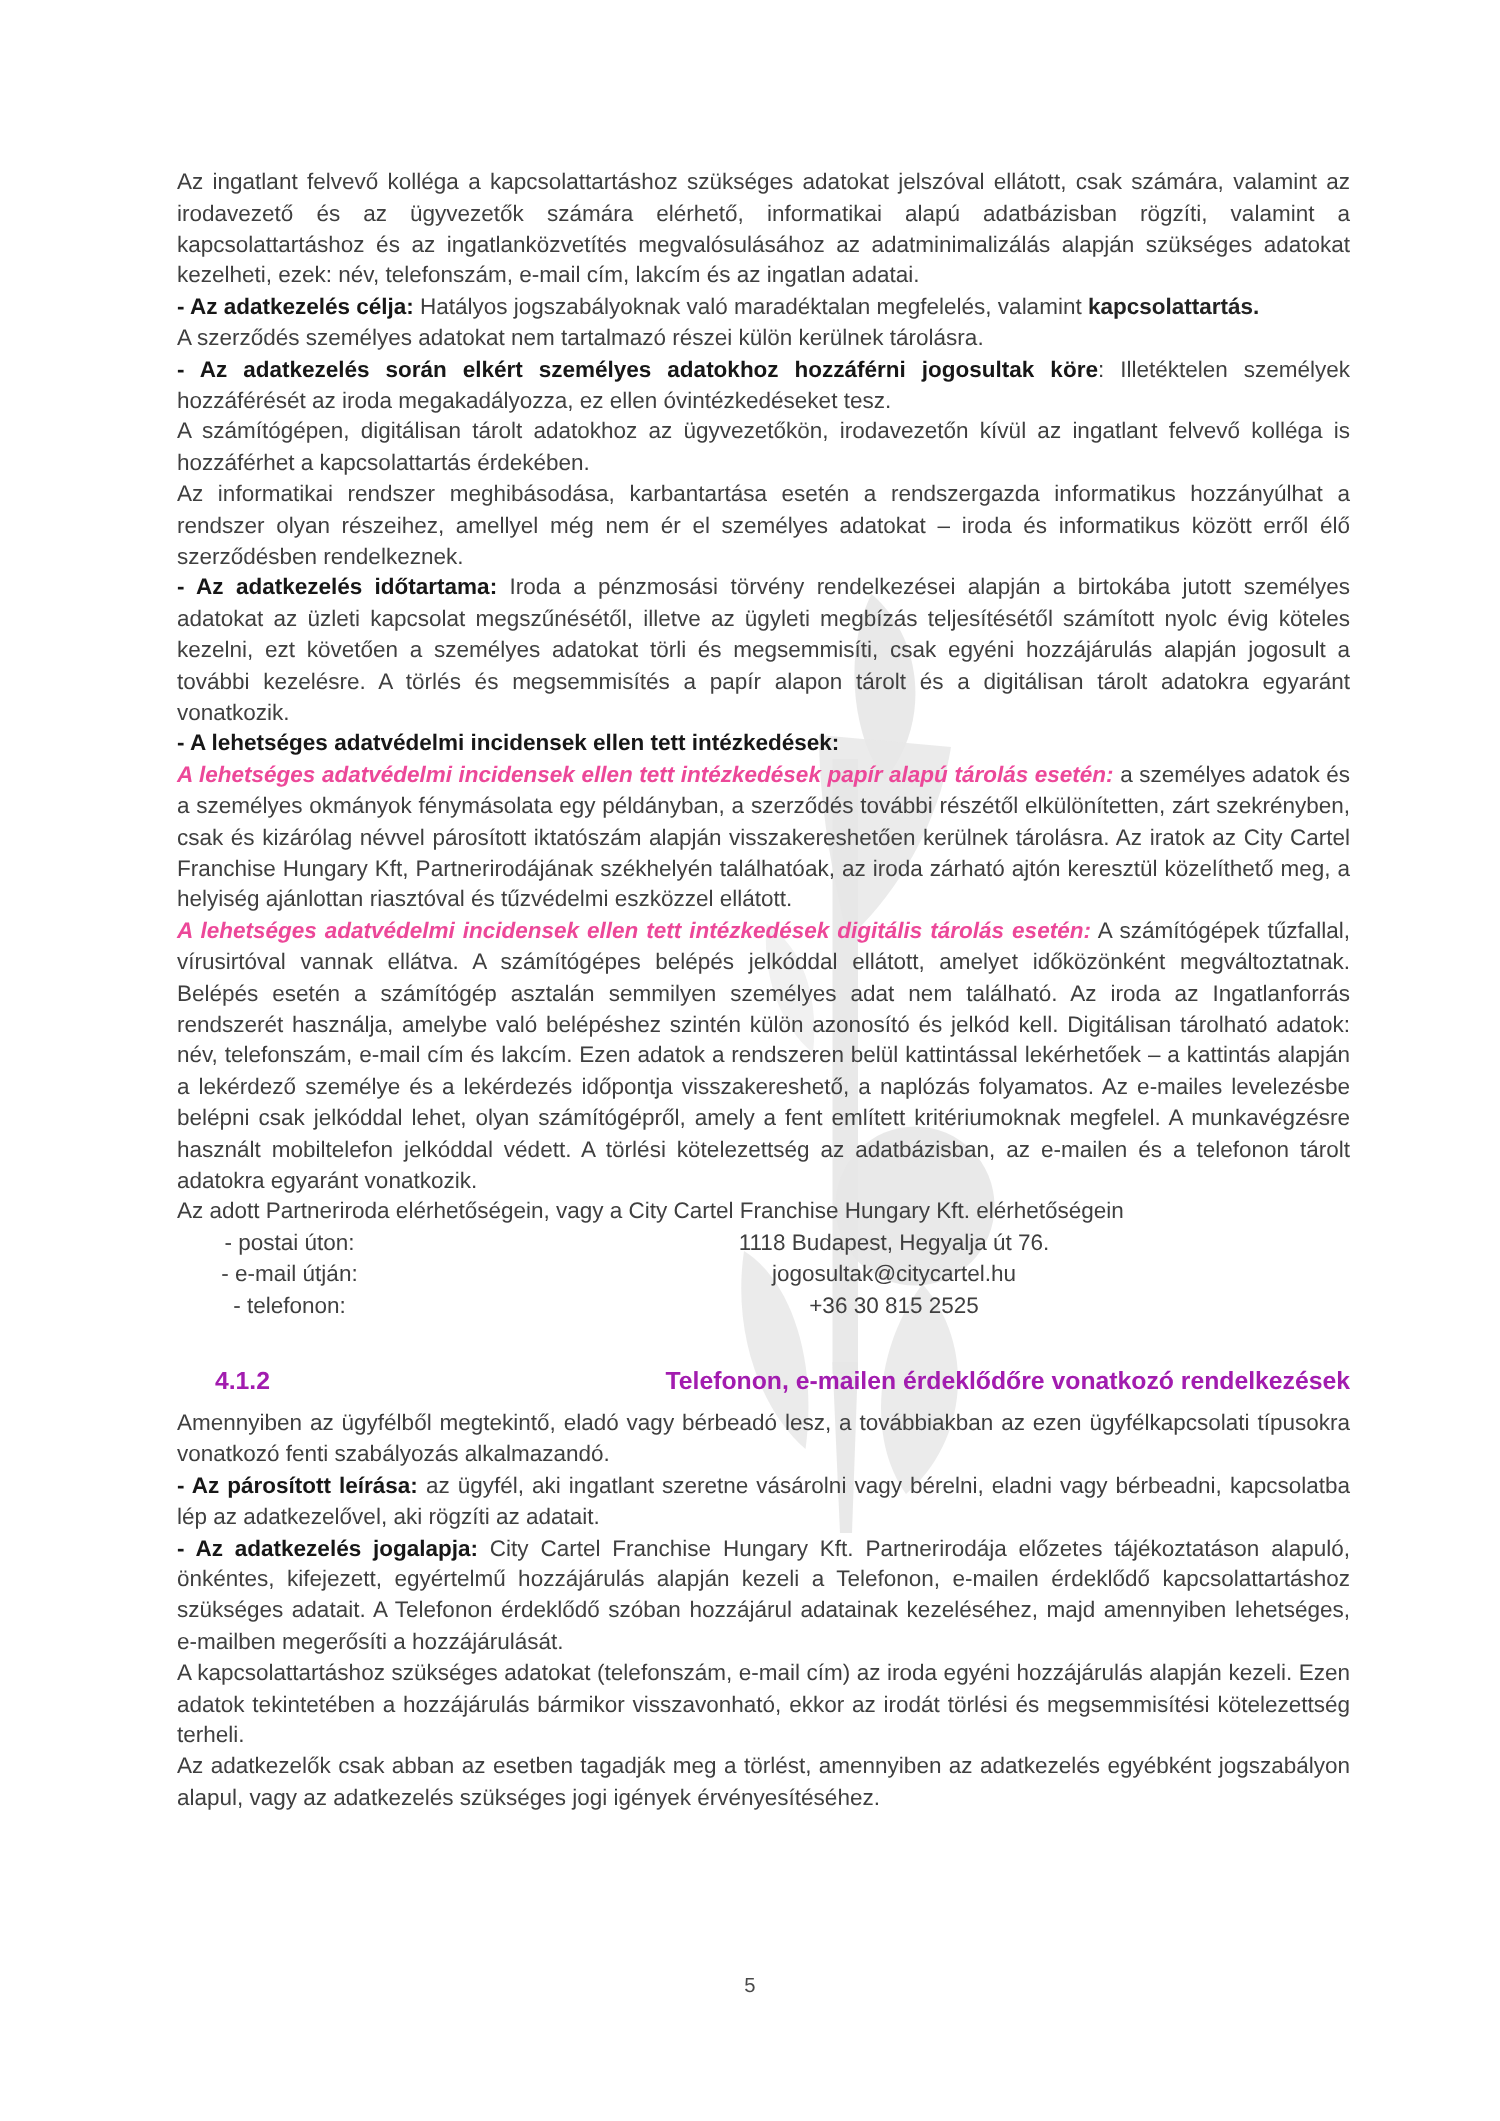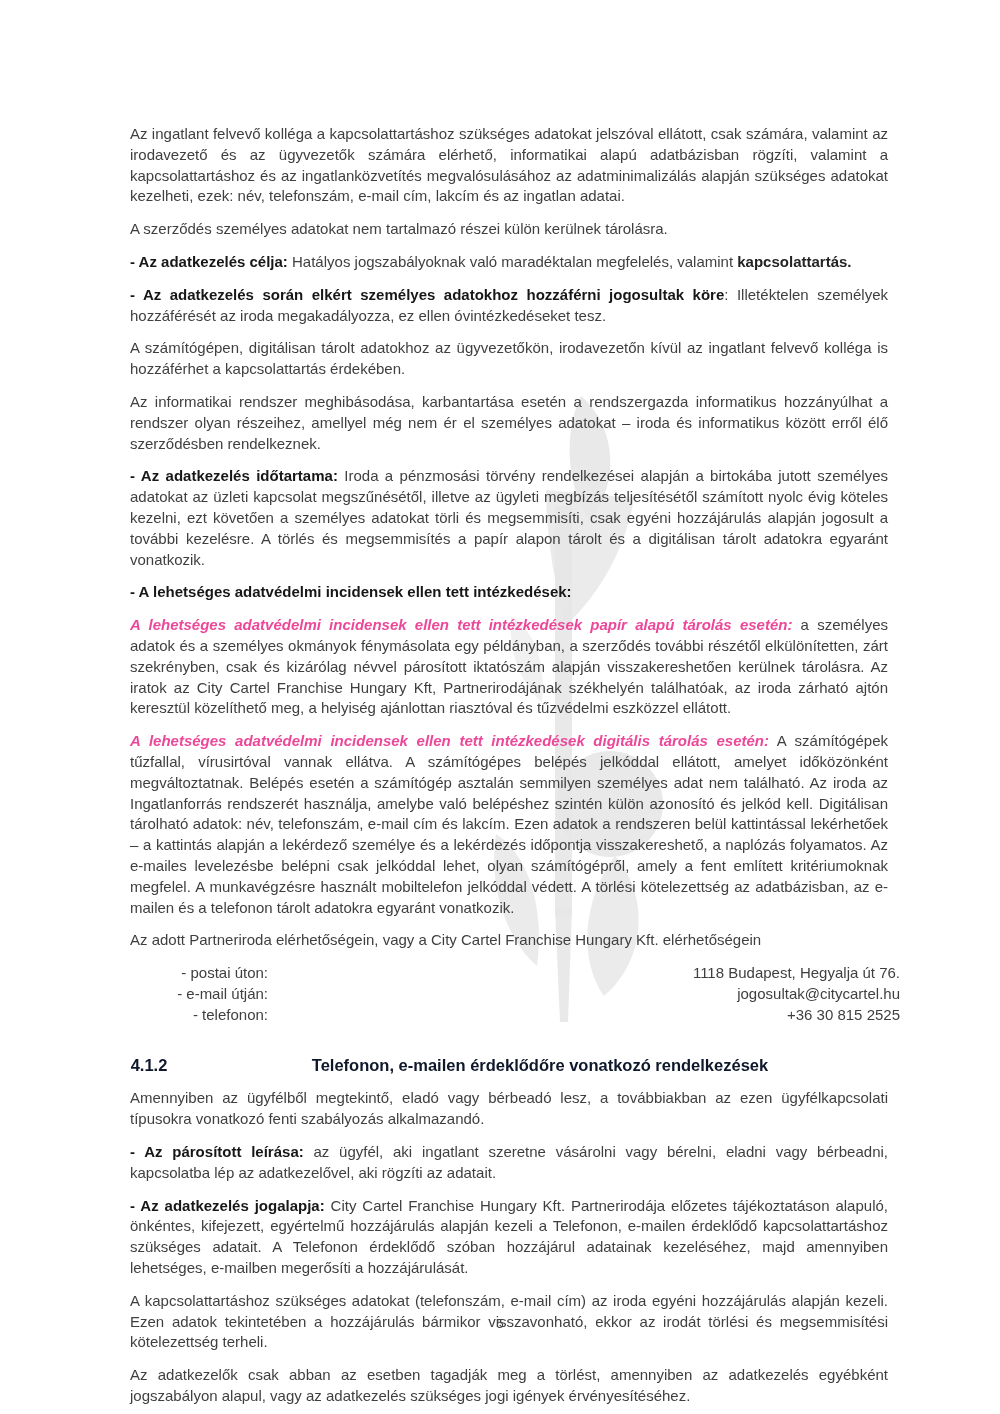--- a/index.html
+++ b/index.html
@@ -6,30 +6,30 @@
   body{
     width:1000px;height:1414px;background:#ffffff;position:relative;
     font-family:"Liberation Sans",sans-serif;overflow:hidden;
   }
   .page{position:absolute;inset:0;background:#ffffff;}
   .watermark{position:absolute;left:418px;top:388px;width:300px;height:645px;z-index:0;}
   .doc-content{
     position:absolute;left:118px;top:112px;width:782px;z-index:1;
     font-size:15px;line-height:20.8px;color:#3f3f3f;text-align:justify;
   }
-  .para{margin:12px;}
+  .para{margin:0;}
   .seg-normal{font-weight:400;}
   .seg-bold{font-weight:700;color:#171717;}
   .seg-bolditalic{font-weight:700;font-style:italic;color:#ec4899;}
   .seg-semibold{font-weight:600;color:#242424;}
-  .contact-row{display:flex;text-align:right;gap:24px;}
+  .contact-row{display:flex;text-align:center;gap:24px;}
   .contact-label{width:150px;flex:0 0 150px;}
   .contact-value{flex:1;}
   .section-heading{
-    display:flex;text-align:center;font-weight:700;color:#0f172a;
+    display:flex;text-align:right;font-weight:700;color:#a21caf;
     font-size:16.5px;line-height:21px;margin:30px 0 7px 0;
   }
   .heading-number{flex:0 0 62px;}
   .heading-title{flex:1;}
   .page-number{
     position:absolute;left:0;top:1316px;width:1000px;text-align:center;
     font-size:13.5px;color:#4a4a4a;z-index:1;
   }
 </style>
 </head>
@@ -45,22 +45,22 @@
       <circle cx="192" cy="416" r="53" opacity="0.9"></circle>
       <path d="M78 446 C110 466, 127 520, 119 578 C89 552, 70 500, 78 446 Z" opacity="0.85"></path>
       <path d="M197 468 C232 508, 228 572, 186 608 C160 572, 165 510, 197 468 Z" opacity="0.85"></path>
       <path d="M137 520 L154 520 L150 634 L142 634 Z" opacity="0.9"></path>
       <path d="M93 228 C118 244, 128 278, 124 314 C102 296, 90 262, 93 228 Z" opacity="0.6"></path>
     </g>
   </svg>
 
   <div class="doc-content">
       <div class="para"><span class="seg-normal">Az ingatlant felvevő kolléga a kapcsolattartáshoz szükséges adatokat jelszóval ellátott, csak számára, valamint az irodavezető és az ügyvezetők számára elérhető, informatikai alapú adatbázisban rögzíti, valamint a kapcsolattartáshoz és az ingatlanközvetítés megvalósulásához az adatminimalizálás alapján szükséges adatokat kezelheti, ezek: név, telefonszám, e-mail cím, lakcím és az ingatlan adatai.</span></div>
+      <div class="para"><span class="seg-bold">- Az adatkezelés célja: </span><span class="seg-normal">Hatályos jogszabályoknak való maradéktalan megfelelés, valamint </span><span class="seg-semibold">kapcsolattartás.</span></div>
       <div class="para"><span class="seg-normal">A szerződés személyes adatokat nem tartalmazó részei külön kerülnek tárolásra.</span></div>
-      <div class="para"><span class="seg-bold">- Az adatkezelés célja: </span><span class="seg-normal">Hatályos jogszabályoknak való maradéktalan megfelelés, valamint </span><span class="seg-semibold">kapcsolattartás.</span></div>
       <div class="para"><span class="seg-bold">- Az adatkezelés során elkért személyes adatokhoz hozzáférni jogosultak köre</span><span class="seg-normal">: Illetéktelen személyek hozzáférését az iroda megakadályozza, ez ellen óvintézkedéseket tesz.</span></div>
       <div class="para"><span class="seg-normal">A számítógépen, digitálisan tárolt adatokhoz az ügyvezetőkön, irodavezetőn kívül az ingatlant felvevő kolléga is hozzáférhet a kapcsolattartás érdekében.</span></div>
       <div class="para"><span class="seg-normal">Az informatikai rendszer meghibásodása, karbantartása esetén a rendszergazda informatikus hozzányúlhat a rendszer olyan részeihez, amellyel még nem ér el személyes adatokat – iroda és informatikus között erről élő szerződésben rendelkeznek.</span></div>
       <div class="para"><span class="seg-bold">- Az adatkezelés időtartama: </span><span class="seg-normal">Iroda a pénzmosási törvény rendelkezései alapján a birtokába jutott személyes adatokat az üzleti kapcsolat megszűnésétől, illetve az ügyleti megbízás teljesítésétől számított nyolc évig köteles kezelni, ezt követően a személyes adatokat törli és megsemmisíti, csak egyéni hozzájárulás alapján jogosult a további kezelésre. A törlés és megsemmisítés a papír alapon tárolt és a digitálisan tárolt adatokra egyaránt vonatkozik.</span></div>
       <div class="para"><span class="seg-bold">- A lehetséges adatvédelmi incidensek ellen tett intézkedések:</span></div>
       <div class="para"><span class="seg-bolditalic">A lehetséges adatvédelmi incidensek ellen tett intézkedések papír alapú tárolás esetén:</span><span class="seg-normal"> a személyes adatok és a személyes okmányok fénymásolata egy példányban, a szerződés további részétől elkülönítetten, zárt szekrényben, csak és kizárólag névvel párosított iktatószám alapján visszakereshetően kerülnek tárolásra. Az iratok az City Cartel Franchise Hungary Kft, Partnerirodájának székhelyén találhatóak, az iroda zárható ajtón keresztül közelíthető meg, a helyiség ajánlottan riasztóval és tűzvédelmi eszközzel ellátott.</span></div>
       <div class="para"><span class="seg-bolditalic">A lehetséges adatvédelmi incidensek ellen tett intézkedések digitális tárolás esetén:</span><span class="seg-normal"> A számítógépek tűzfallal, vírusirtóval vannak ellátva. A számítógépes belépés jelkóddal ellátott, amelyet időközönként megváltoztatnak. Belépés esetén a számítógép asztalán semmilyen személyes adat nem található. Az iroda az Ingatlanforrás rendszerét használja, amelybe való belépéshez szintén külön azonosító és jelkód kell. Digitálisan tárolható adatok: név, telefonszám, e-mail cím és lakcím. Ezen adatok a rendszeren belül kattintással lekérhetőek – a kattintás alapján a lekérdező személye és a lekérdezés időpontja visszakereshető, a naplózás folyamatos. Az e-mailes levelezésbe belépni csak jelkóddal lehet, olyan számítógépről, amely a fent említett kritériumoknak megfelel. A munkavégzésre használt mobiltelefon jelkóddal védett. A törlési kötelezettség az adatbázisban, az e-mailen és a telefonon tárolt adatokra egyaránt vonatkozik.</span></div>
       <div class="para"><span class="seg-normal">Az adott Partneriroda elérhetőségein, vagy a City Cartel Franchise Hungary Kft. elérhetőségein</span></div>
       <div class="contact-row">
         <span class="contact-label">- postai úton:</span>

